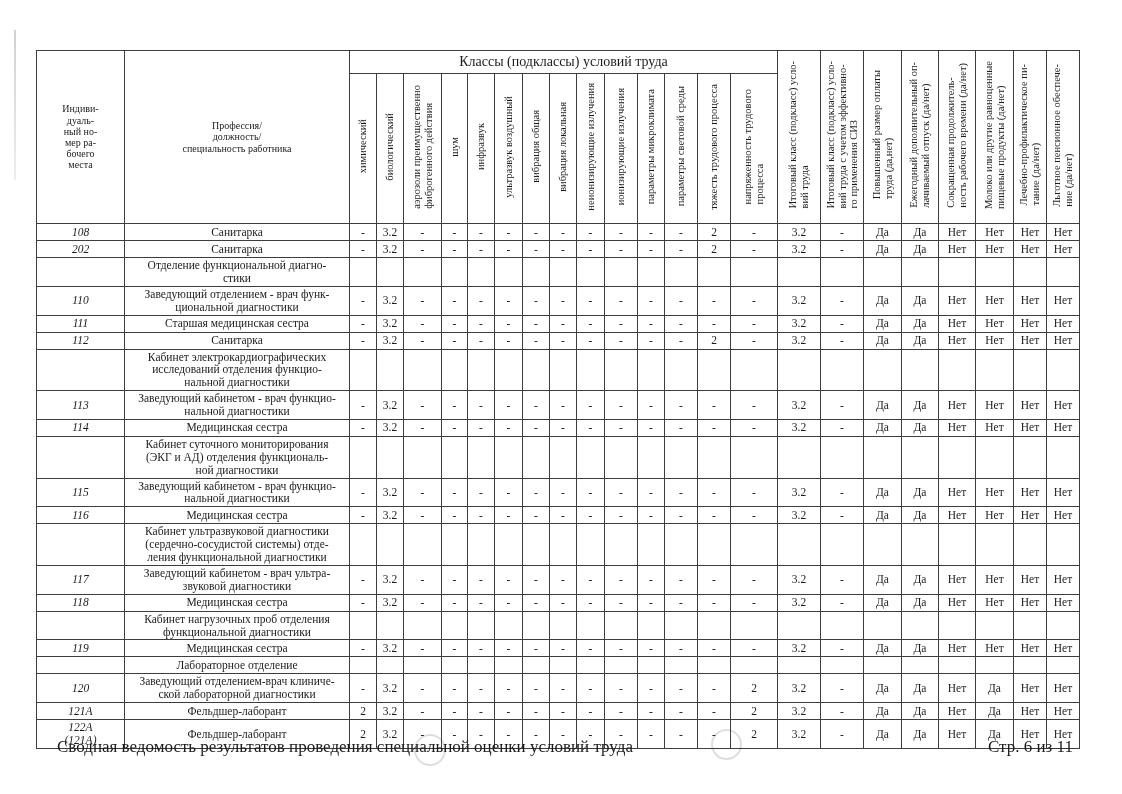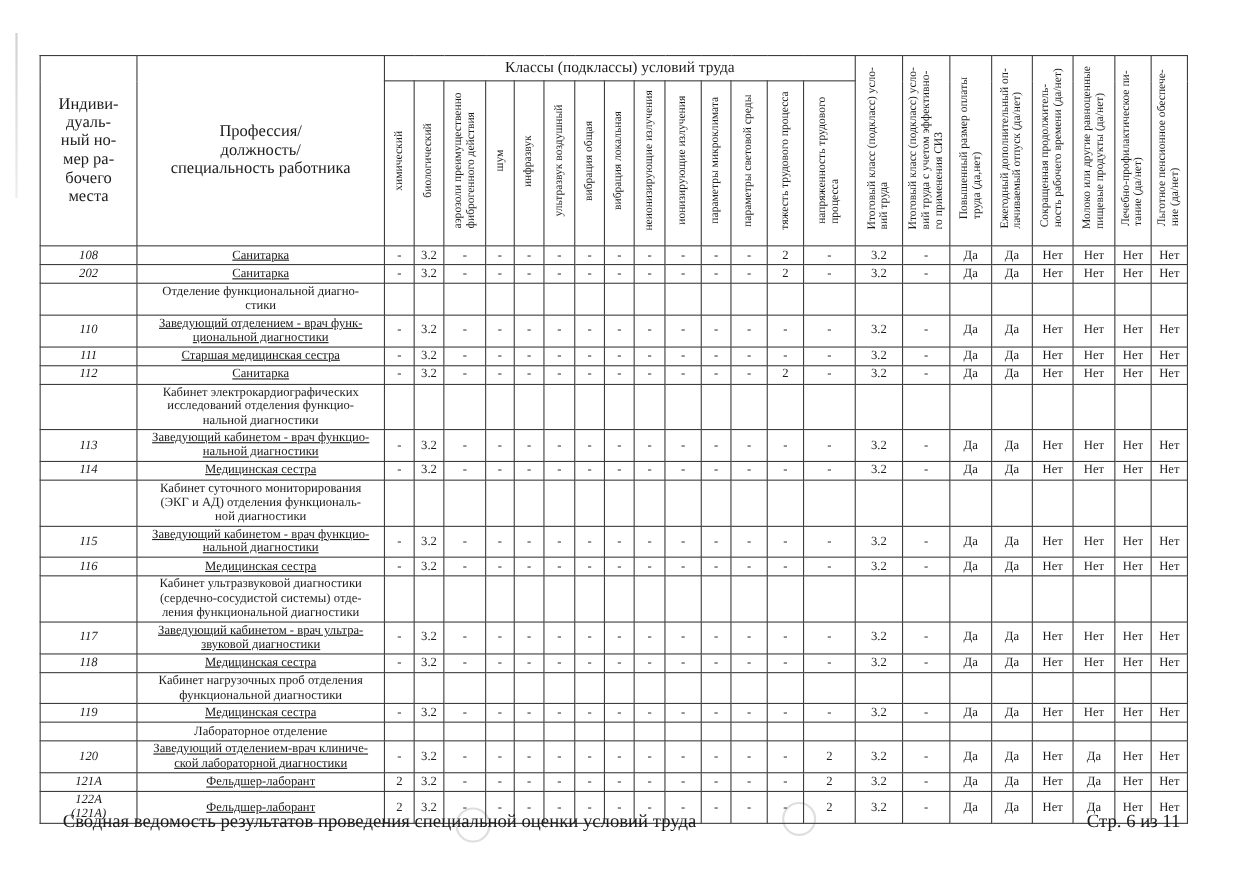--- a/index.html
+++ b/index.html
@@ -15,32 +15,32 @@
   .hole.h2{left:711px;top:729px;width:27px;height:27px;}
 
   table.svout{
     position:absolute;left:36px;top:50px;border-collapse:collapse;table-layout:fixed;
   }
   .svout th,.svout td{
     border:1px solid #3d3d3d;text-align:center;vertical-align:middle;
     padding:1px 2px;font-weight:normal;line-height:1.12;
   }
   .svout td{font-size:11.5px;height:14px;}
-  .hcell{font-size:15px;white-space:pre-line;vertical-align:middle;}
+  .hcell{font-size:10px;white-space:pre-line;vertical-align:middle;}
   .group{font-size:14px;height:20px;}
   .vrow{height:150px;}
   .vcell{vertical-align:bottom;padding-bottom:4px;}
   .vt{
     display:inline-block;writing-mode:vertical-rl;transform:rotate(180deg);
     font-size:10.5px;line-height:1.1;white-space:pre-line;max-height:144px;
     text-align:left;
   }
   .vcell.tall .vt{max-height:165px;}
   .idcell{white-space:pre-line;font-style:italic;}
-  .profcell{white-space:pre-line;text-decoration:underline;}
+  .profcell{white-space:pre-line;}
   .sectioncell{font-weight:bold;white-space:pre-line;margin-left:30px;}
   .footer{position:absolute;top:737px;font-size:17px;}
   .footer.left{left:57px;}
   .footer.right{left:988px;}
 </style>
 </head>
 <body>
 
 <div class="scan-line"></div>
 <div class="hole h1"></div>

